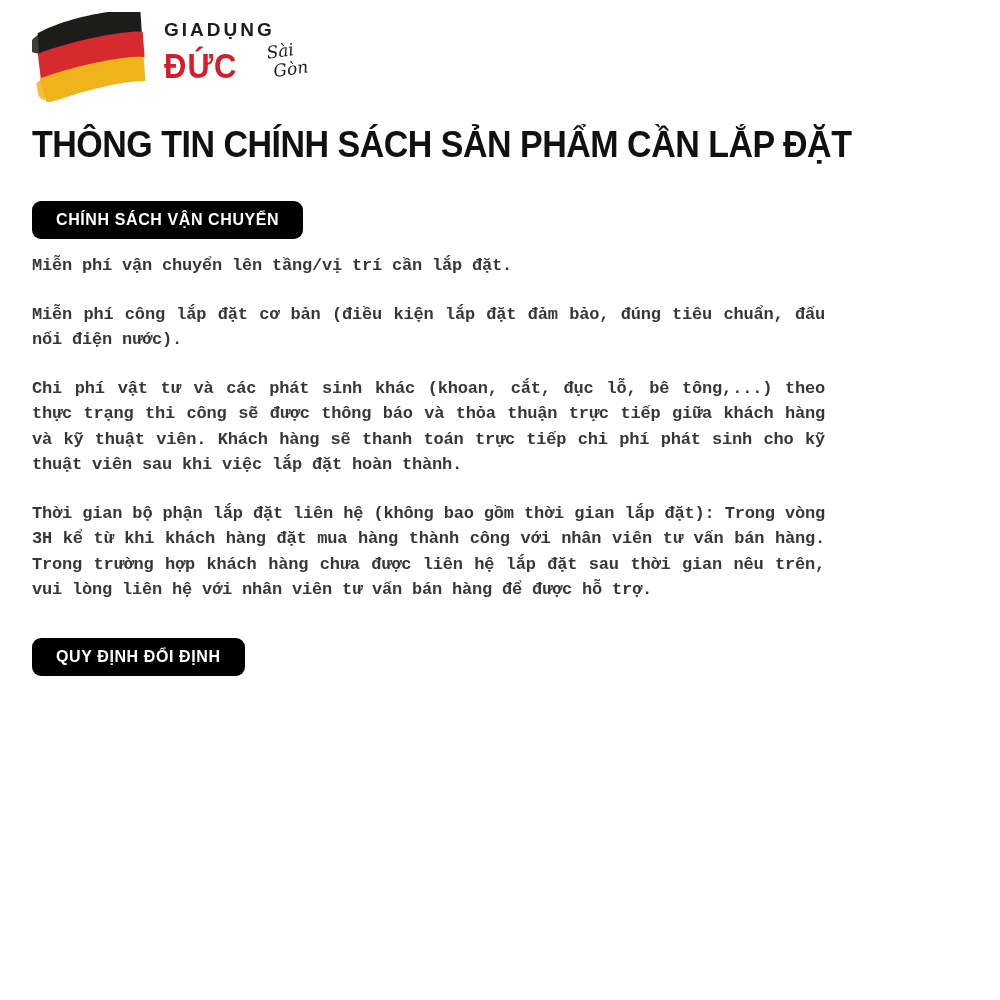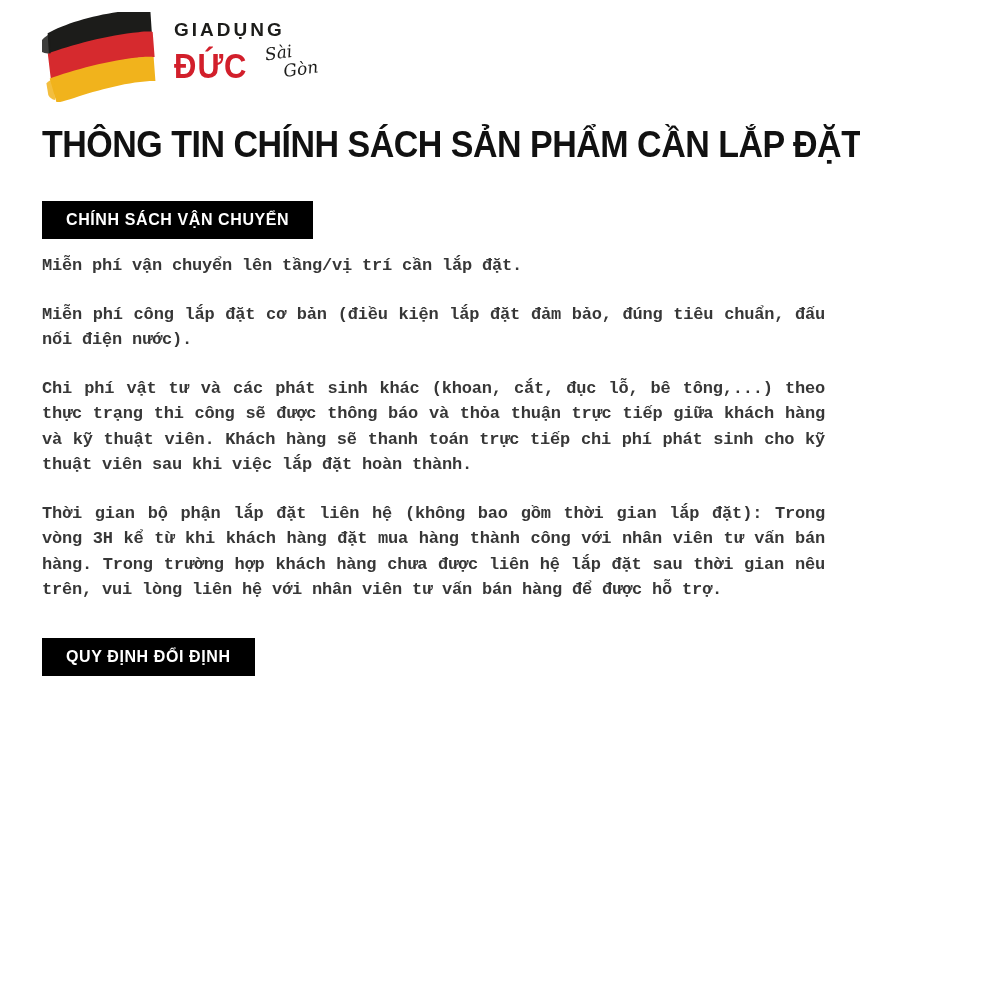--- a/index.html
+++ b/index.html
@@ -8,21 +8,21 @@
     height: 1000px;
     background: #ffffff;
     font-family: "DejaVu Sans", "Liberation Sans", sans-serif;
     box-sizing: border-box;
     overflow: hidden;
   }
   .page {
     width: 860px;
     height: 1000px;
     box-sizing: border-box;
-    padding: 12px 35px 0 42px;
+    padding: 12px 35px 0 32px;
     overflow: hidden;
   }
 
   
   .logo {
     display: flex;
     align-items: flex-start;
     height: 96px;
     margin-left: 0;
   }
@@ -30,21 +30,21 @@
   .logo-text { margin-left: 10px; padding-top: 8px; line-height: 1; }
   .brand-top {
     font-family: "Liberation Sans", sans-serif;
     font-weight: bold;
     font-size: 19px;
     letter-spacing: 3px;
     color: #1c1c1a;
     transform: scaleY(1.25);
     transform-origin: left top;
   }
-  .brand-row { display: flex; align-items: flex-start; margin-top: 9px; }
+  .brand-row { display: flex; align-items: flex-start; margin-top: 9px; text-align: center; }
   .brand-main {
     font-family: "Liberation Sans", sans-serif;
     font-weight: bold;
     font-size: 31px;
     letter-spacing: 1px;
     color: #d21f2b;
     transform: scaleY(1.15);
     transform-origin: left top;
   }
   .brand-script {
@@ -75,20 +75,21 @@
   .section-label {
     display: inline-block;
     background: #000000;
     color: #ffffff;
     font-family: "Liberation Sans", sans-serif;
     font-weight: bold;
     font-size: 16px;
     letter-spacing: 0.6px;
     padding: 10px 24px 10px 24px;
     margin: 12px 0 14px 0;
+    border-radius: 9px;
   }
   .section-label.first { margin-top: 38px; }
   .body-text p {
     margin: 0 0 23px 0;
     font-size: 17px;
     line-height: 1.5;
     letter-spacing: -0.2px;
     font-weight: 600;
     color: #373737;
     text-align: justify;

